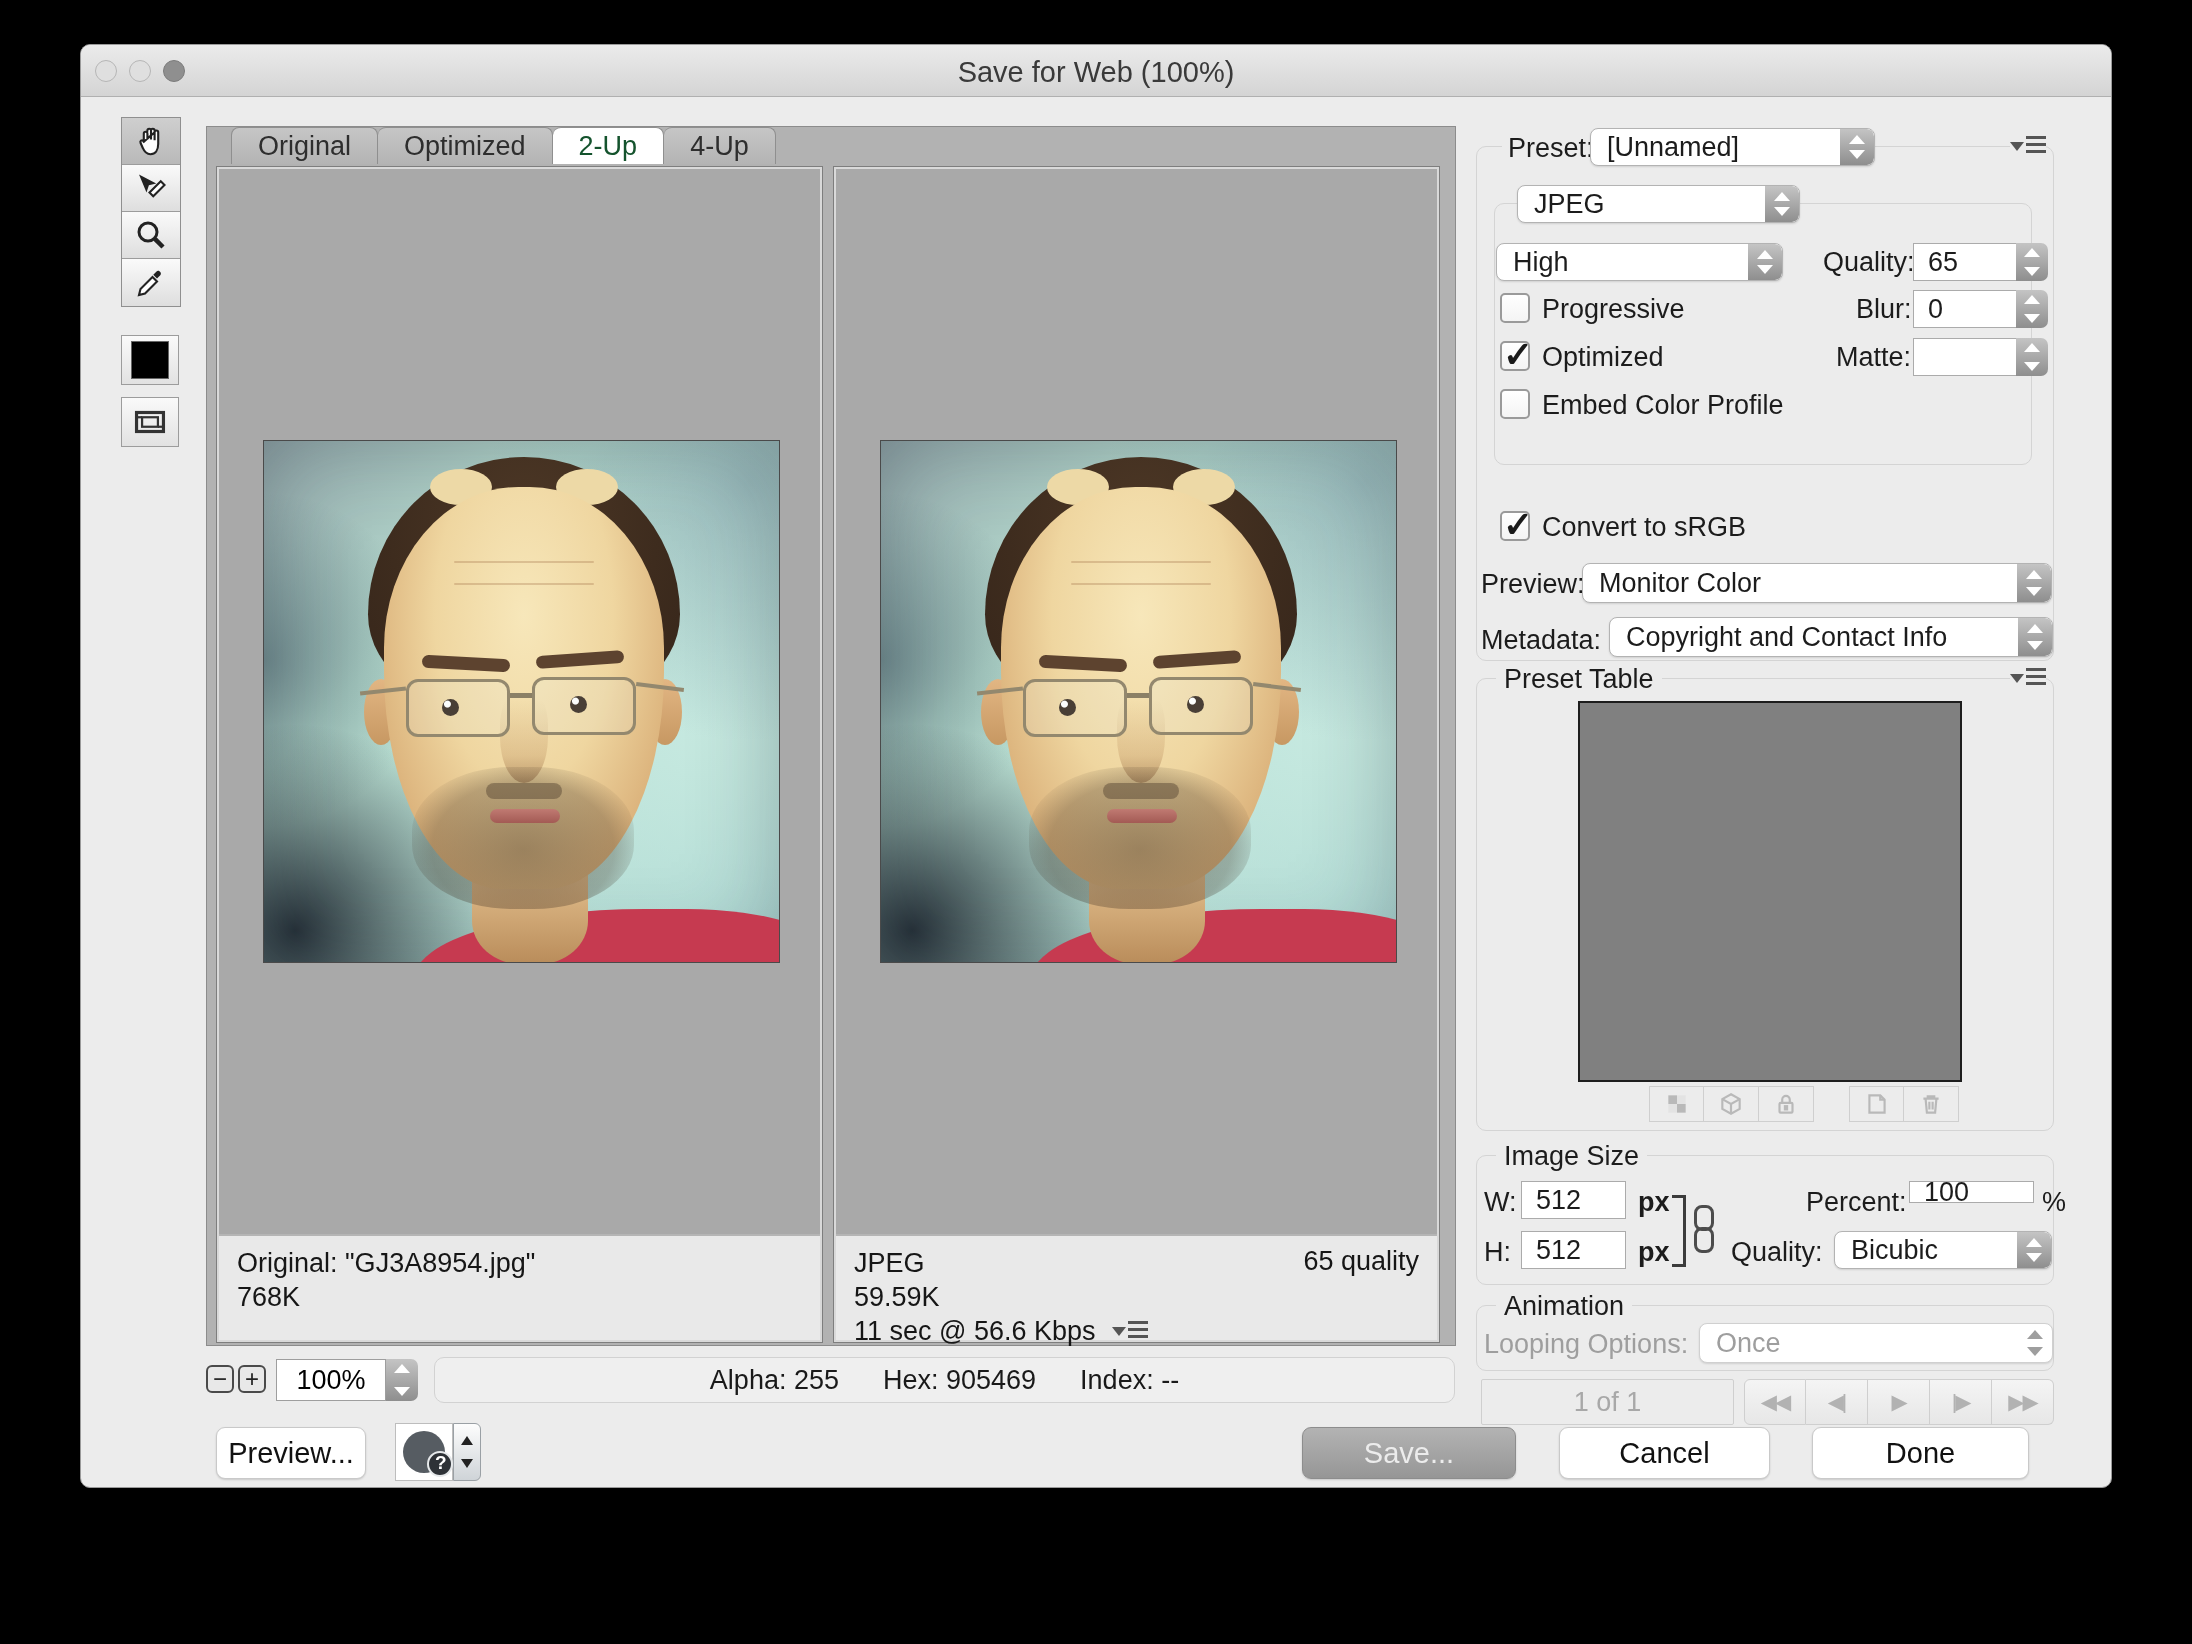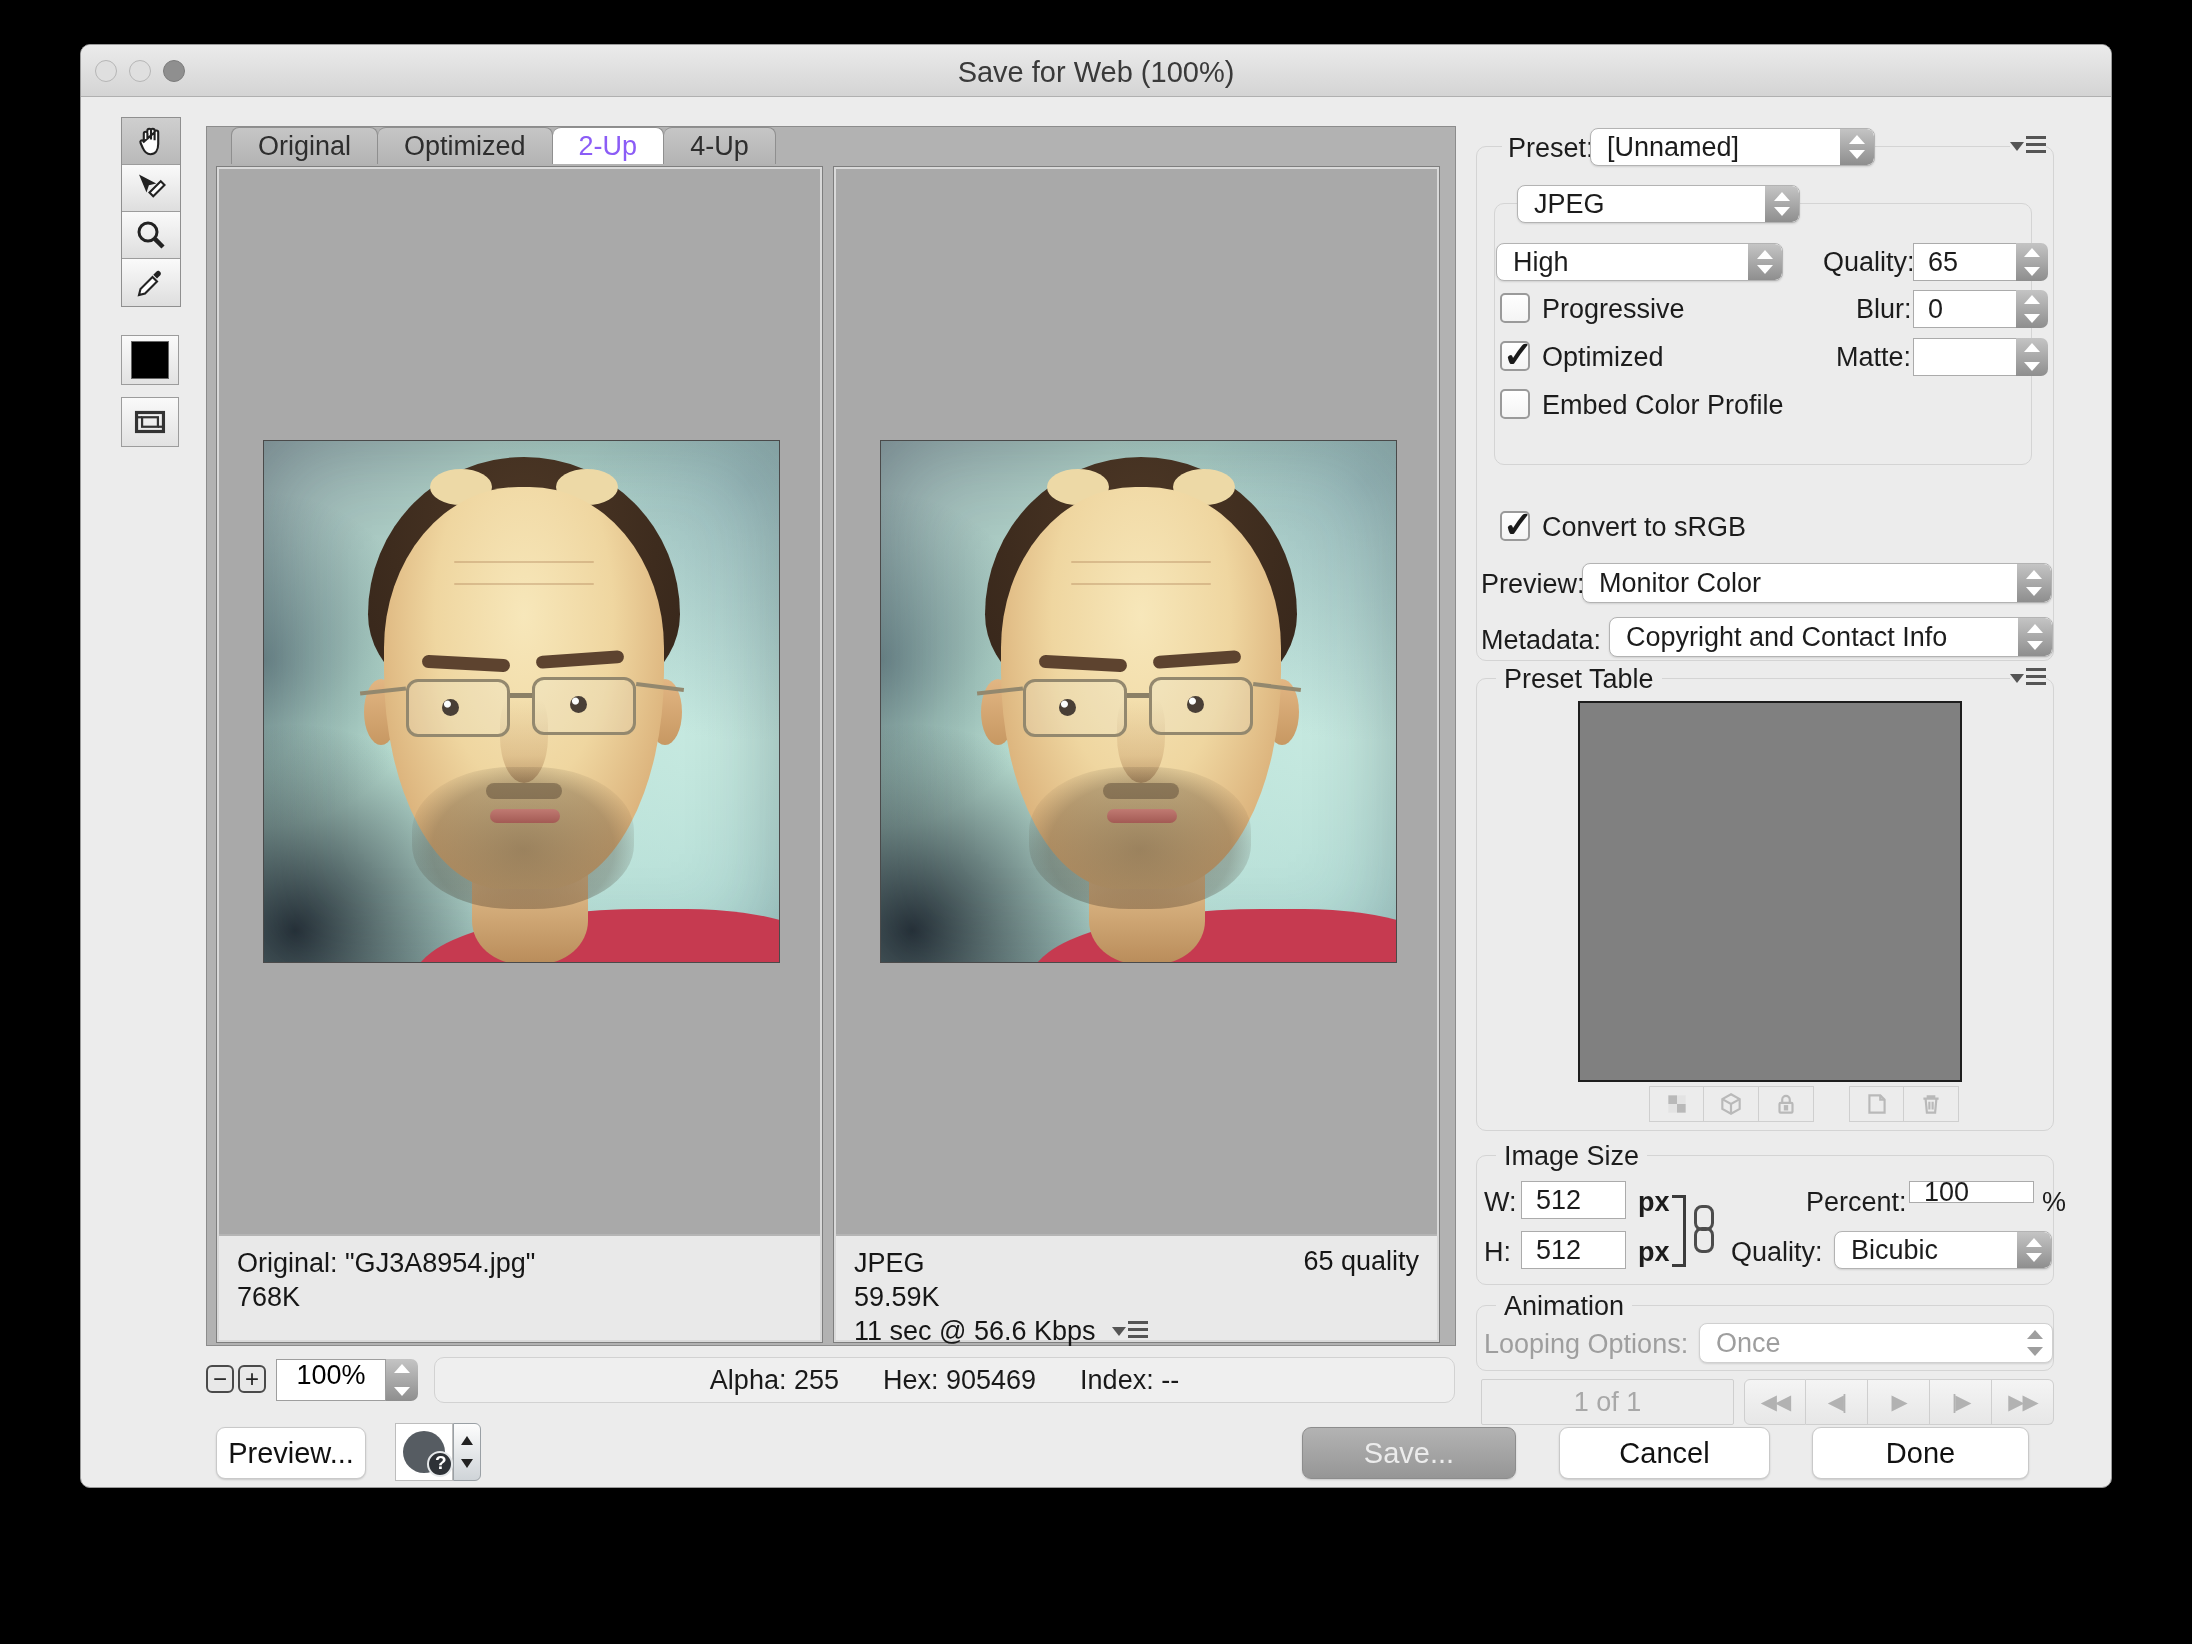--- a/index.html
+++ b/index.html
@@ -26,21 +26,21 @@
   .swatch{width:38px;height:38px;background:#000;border:1px solid #666;}
   .slicetog{margin-top:12px;width:58px;height:50px;border:1px solid #9c9c9c;background:linear-gradient(#fafafa,#e2e2e2);
             display:flex;align-items:center;justify-content:center;}
   
   .preview-region{position:absolute;left:125px;top:81px;width:1250px;height:1220px;background:#b2b2b2;border:1px solid #8c8c8c;}
   .tabs{position:absolute;left:24px;top:0;height:37px;display:flex;}
   .tab{height:37px;padding:0 26px;display:flex;align-items:center;font-size:27px;color:#2e2e2e;
        background:linear-gradient(#c6c6c6,#b4b4b4);border:1px solid #8f8f8f;border-left:none;border-bottom:none;
        border-radius:8px 8px 0 0;}
   .tab:first-child{border-left:1px solid #8f8f8f;}
-  .tab.active{background:#fff;color:#8b5cf6;}
+  .tab.active{background:#fff;color:#14532d;}
   .pane{position:absolute;top:40px;width:605px;height:1175px;background:#a9a9a9;
         border:2px solid #d9d9d9;box-shadow:0 0 0 1px #7e7e7e;}
   .pane.left{left:10px;} .pane.right{left:627px;}
   .infobar{position:absolute;left:0;right:0;bottom:0;height:106px;background:#e9e9e9;border-top:2px solid #b5b5b5;
            padding:10px 18px;font-size:27px;color:#161616;}
   .infoline{line-height:34px;white-space:nowrap;}
   .info-right{position:absolute;right:18px;top:10px;font-size:27px;color:#161616;}
   .ratewrap{display:flex;align-items:center;gap:16px;}
   
   .flyout{position:relative;width:36px;height:22px;}
@@ -126,21 +126,21 @@
   .pbrow{position:absolute;left:268px;top:1334px;display:flex;}
   .pbbtn{width:62px;height:46px;background:linear-gradient(#f4f4f4,#e7e7e7);border:1px solid #cfcfcf;
          display:flex;align-items:center;justify-content:center;color:#b2b2b2;font-size:21px;letter-spacing:-2px;}
   .pbbtn+.pbbtn{border-left:none;}
   .pbbtn:first-child{border-radius:6px 0 0 6px;} .pbbtn:last-child{border-radius:0 6px 6px 0;}
   
   .zoomminus,.zoomplus{position:absolute;top:1320px;width:28px;height:28px;border:2px solid #4a4a4a;border-radius:6px;
        background:#e8e8e8;display:flex;align-items:center;justify-content:center;font-size:24px;color:#222;}
   .zoomminus{left:125px;} .zoomplus{left:157px;}
   .zoomfield{position:absolute;left:195px;top:1314px;width:110px;height:42px;background:#fff;border:1px solid #9e9e9e;
-       display:flex;justify-content:center;font-size:27px;}
+       display:flex;align-items:center;justify-content:center;font-size:27px;}
   .zoomstep{left:305px;top:1314px;height:42px;}
   .readout{position:absolute;left:353px;top:1312px;width:1021px;height:46px;background:#efefef;border:1px solid #d2d2d2;
        border-radius:10px;display:flex;font-size:27px;color:#191919;}
   .ro-left{width:442px;display:flex;align-items:center;justify-content:center;gap:44px;border-right:1px solid #c6c6c6;}
   .ro-right{flex:1;display:flex;align-items:center;justify-content:center;gap:44px;}
   
   .btn{position:absolute;height:52px;border-radius:9px;display:flex;align-items:center;justify-content:center;
        font-size:29px;background:#fff;border:1px solid #c9c9c9;color:#111;box-shadow:0 1px 2px rgba(0,0,0,.15);}
   .btn.previewb{left:135px;top:1382px;width:150px;}
   .btn.saveb{left:1221px;top:1382px;width:214px;background:linear-gradient(#b3b3b3,#969696);border-color:#8d8d8d;color:#ececec;}

